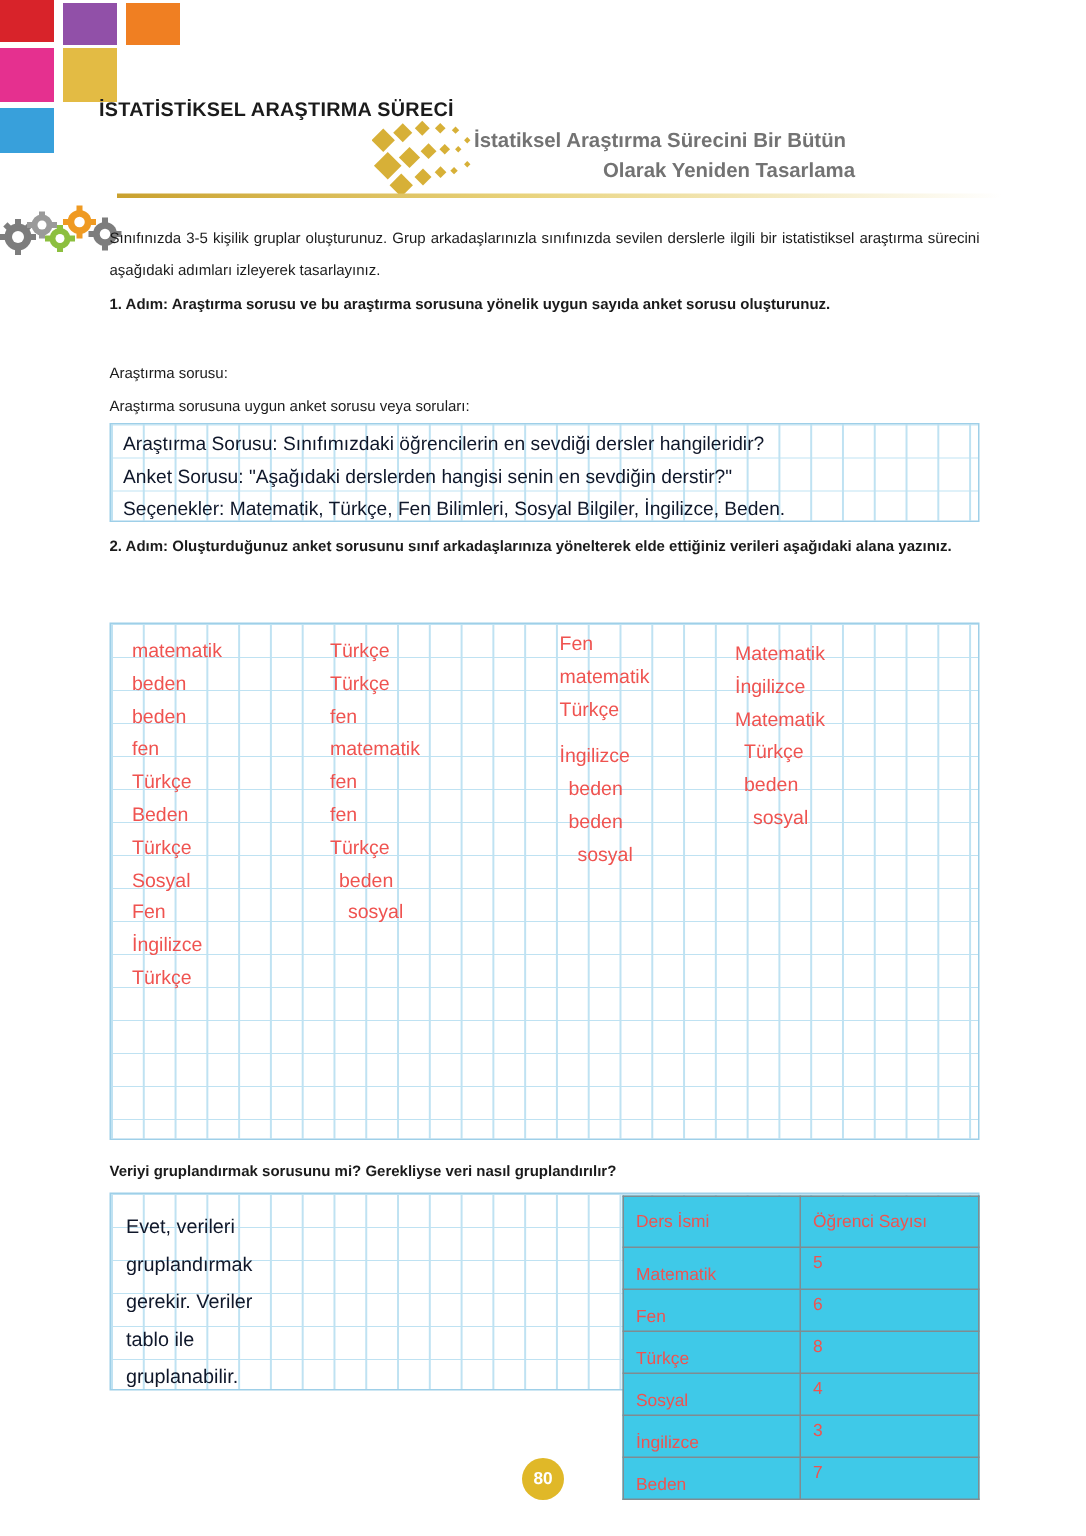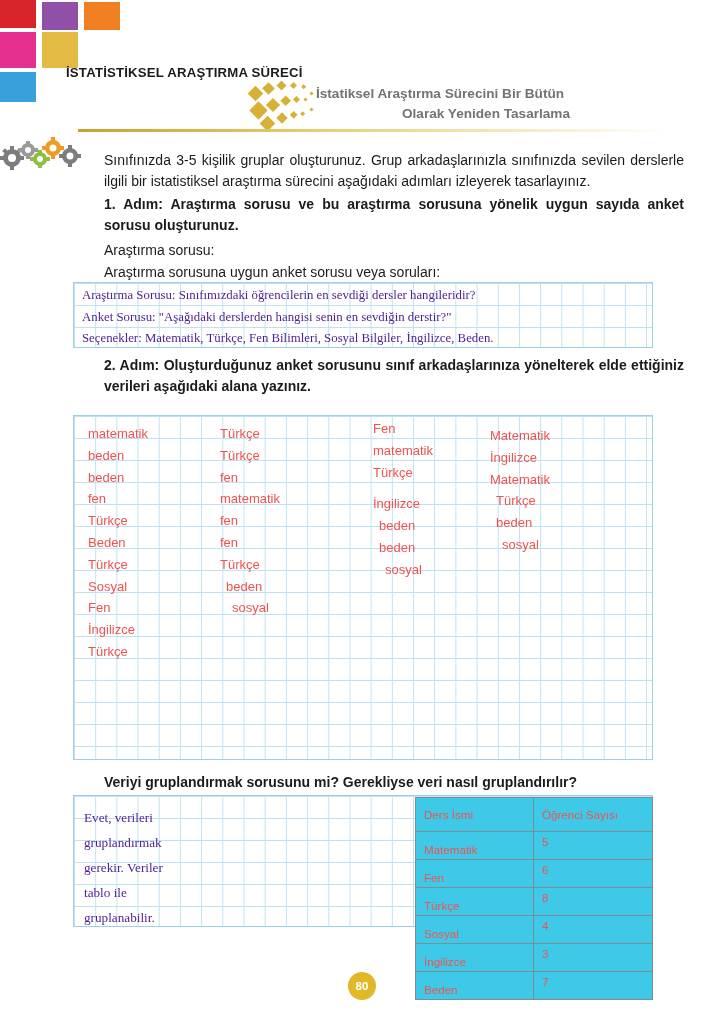--- a/index.html
+++ b/index.html
@@ -66,21 +66,21 @@
   }
   .act-heading .l2 { text-align: center; }
   .gold-rule {
     position: absolute; left: 78px; top: 129px; width: 590px; height: 3px;
     background: linear-gradient(to right, #c9a12e 0%, #e8d27a 45%, #ffffff 100%);
   }
 
   
   .body-text {
     position: absolute; left: 73px; width: 580px;
-    font-size: 14px; color: #1b1b1b; line-height: 20.6px; margin-left: 31px;
+    font-size: 10px; color: #1b1b1b; line-height: 20.6px;
   }
   .just { text-align: justify; }
   .bold { font-weight: bold; }
   #p-intro  { top: 150px; }
   #p-step1  { top: 194px; }
   #p-arast  { top: 240px; }
   #p-anket  { top: 262px; }
   #p-step2  { top: 355px; }
   #p-topl   { top: 421px; font-family: Liberation Mono, monospace; }
   #p-group  { top: 772px; font-weight: bold; }
@@ -96,22 +96,22 @@
     background-size: 21.2px 22px;
     background-position: 0 0;
   }
   #grid-answer1 { left: 73px; top: 282px; width: 580px; height: 66px; }
   #grid-data    { left: 73px; top: 415px; width: 580px; height: 345px; }
   #grid-answer2 { left: 73px; top: 795px; width: 580px; height: 132px; }
 
   
   .hw {
     position: absolute;
-    color: #4c1d95;
-    font-family: Liberation Serif, serif;
+    color: #0f172a;
+    font-family: Liberation Sans, sans-serif;
     font-size: 13px;
     line-height: 21.5px;
     white-space: pre;
   }
   #hw-q { left: 82px; top: 285px; font-size: 12.8px; line-height: 21.5px; }
 
   .hw-col { position: absolute; color: #ef5350; font-size: 13px; line-height: 21.8px; }
   #hw-c1 { left: 88px; top: 423px; }
   #hw-c2 { left: 220px; top: 423px; }
   #hw-c3 { left: 373px; top: 418px; }

